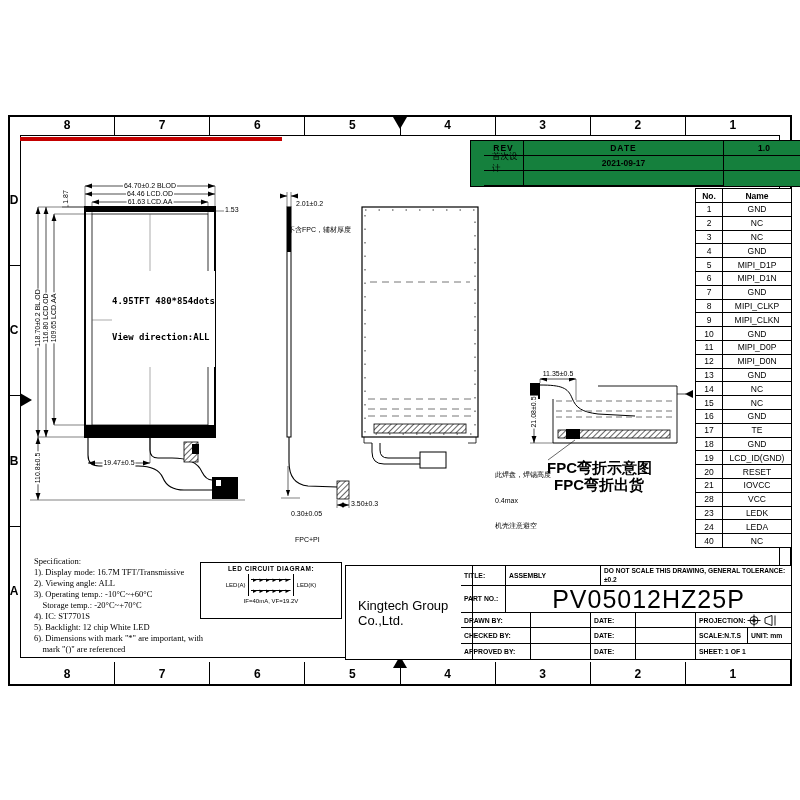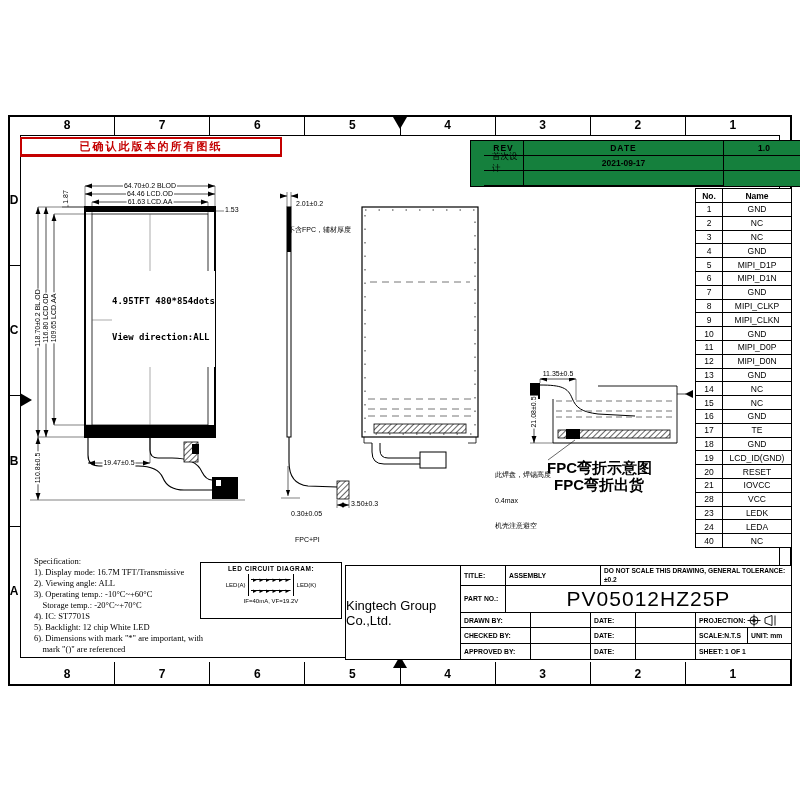--- a/index.html
+++ b/index.html
@@ -45,21 +45,21 @@
   .pin-hd{display:flex;height:13px;border-bottom:1px solid #000;font-weight:bold;}
   .pin-hd .pno,.pinrow .pno{width:26px;border-right:1px solid #000;display:flex;align-items:center;justify-content:center;}
   .pin-hd .pname,.pinrow .pname{flex:1;display:flex;align-items:center;justify-content:center;}
   .pinrow{display:flex;height:12.8px;border-bottom:1px solid #000;}
   .pinrow:last-child{border-bottom:none;}
   
   .tblock{left:345px;top:565px;width:445px;height:93px;border:1.5px solid #000;background:#fff;}
   .tblock .cell{position:absolute;border-right:1px solid #000;border-bottom:1px solid #000;
         font-size:6.8px;font-weight:bold;display:flex;align-items:center;padding-left:3px;box-sizing:border-box;}
   .tblock .company{font-size:13px;font-weight:normal;justify-content:center;padding:0;}
-  .tblock .partval{font-size:21px;font-weight:500;justify-content:center;letter-spacing:1px;padding:0;}
+  .tblock .partval{font-size:25px;font-weight:500;justify-content:center;letter-spacing:1px;padding:0;}
   .tblock .note{font-size:6.6px;line-height:1.25;padding:1px 3px;}
   .tblock .noborder-b{border-bottom:none;}
   .tblock .noborder-r{border-right:none;}
   
   .spec{left:34px;top:556px;width:175px;}
   .spec .spectitle,.spec .specline{white-space:pre;font-family:"Liberation Serif",serif;
         font-size:8.5px;line-height:11px;}
   
   .ledbox{left:200px;top:562px;width:140px;height:55px;border:1px solid #000;background:#fff;}
   .led-title{text-align:center;font-size:6.5px;font-weight:bold;letter-spacing:.5px;margin-top:2px;}
@@ -120,21 +120,20 @@
       <div class="zcell">B</div>
       <div class="zcell">A</div>
     </div>
 
   <div class="abs tri tri-down" style="left:393px;top:117px;"></div>
   <div class="abs tri tri-up" style="left:393px;top:656px;"></div>
   <div class="abs tri tri-right" style="left:20px;top:393px;"></div>
   <div class="abs tri tri-left" style="left:768px;top:393px;"></div>
 
   <div class="abs stamp">
-    <div class="stamp-title">已确认此版本的所有图纸</div>
   </div>
 
   <div class="abs rev-table">
     <div class="hd">REV</div>
     <div class="hd">DATE</div>
     <div class="b">1.0</div>
     <div class="desc">首次设计</div>
     <div class="b">2021-09-17</div>
     <div></div>
     <div></div>
@@ -413,21 +412,21 @@
             <span>▸</span>
             <span>▸</span>
           </div>
         </div>
       <span class="led-side">LED(K)</span>
     </div>
     <div class="led-rating">IF=40mA, VF=19.2V</div>
   </div>
 
   <div class="abs tblock">
-    <div class="cell company noborder-b" style="left:0;top:0;width:115px;height:93px;">Kingtech Group Co.,Ltd.</div>
+    <div class="cell company noborder-b" style="left:12px;top:0;width:115px;height:93px;">Kingtech Group Co.,Ltd.</div>
     <div class="cell" style="left:115px;top:0;width:45px;height:20px;">TITLE:</div>
     <div class="cell" style="left:160px;top:0;width:95px;height:20px;">ASSEMBLY</div>
     <div class="cell note noborder-r" style="left:255px;top:0;width:190px;height:20px;">DO NOT SCALE THIS DRAWING, GENERAL TOLERANCE:±0.2</div>
     <div class="cell" style="left:115px;top:20px;width:45px;height:27px;white-space:normal;line-height:1.3;">PART NO.:</div>
     <div class="cell partval noborder-r" style="left:160px;top:20px;width:285px;height:27px;">PV05012HZ25P</div>
     <div class="cell" style="left:115px;top:47px;width:70px;height:15px;">DRAWN BY:</div>
     <div class="cell" style="left:185px;top:47px;width:60px;height:15px;"></div>
     <div class="cell" style="left:245px;top:47px;width:45px;height:15px;">DATE:</div>
     <div class="cell" style="left:290px;top:47px;width:60px;height:15px;"></div>
     <div class="cell noborder-r" style="left:350px;top:47px;width:95px;height:15px;">

